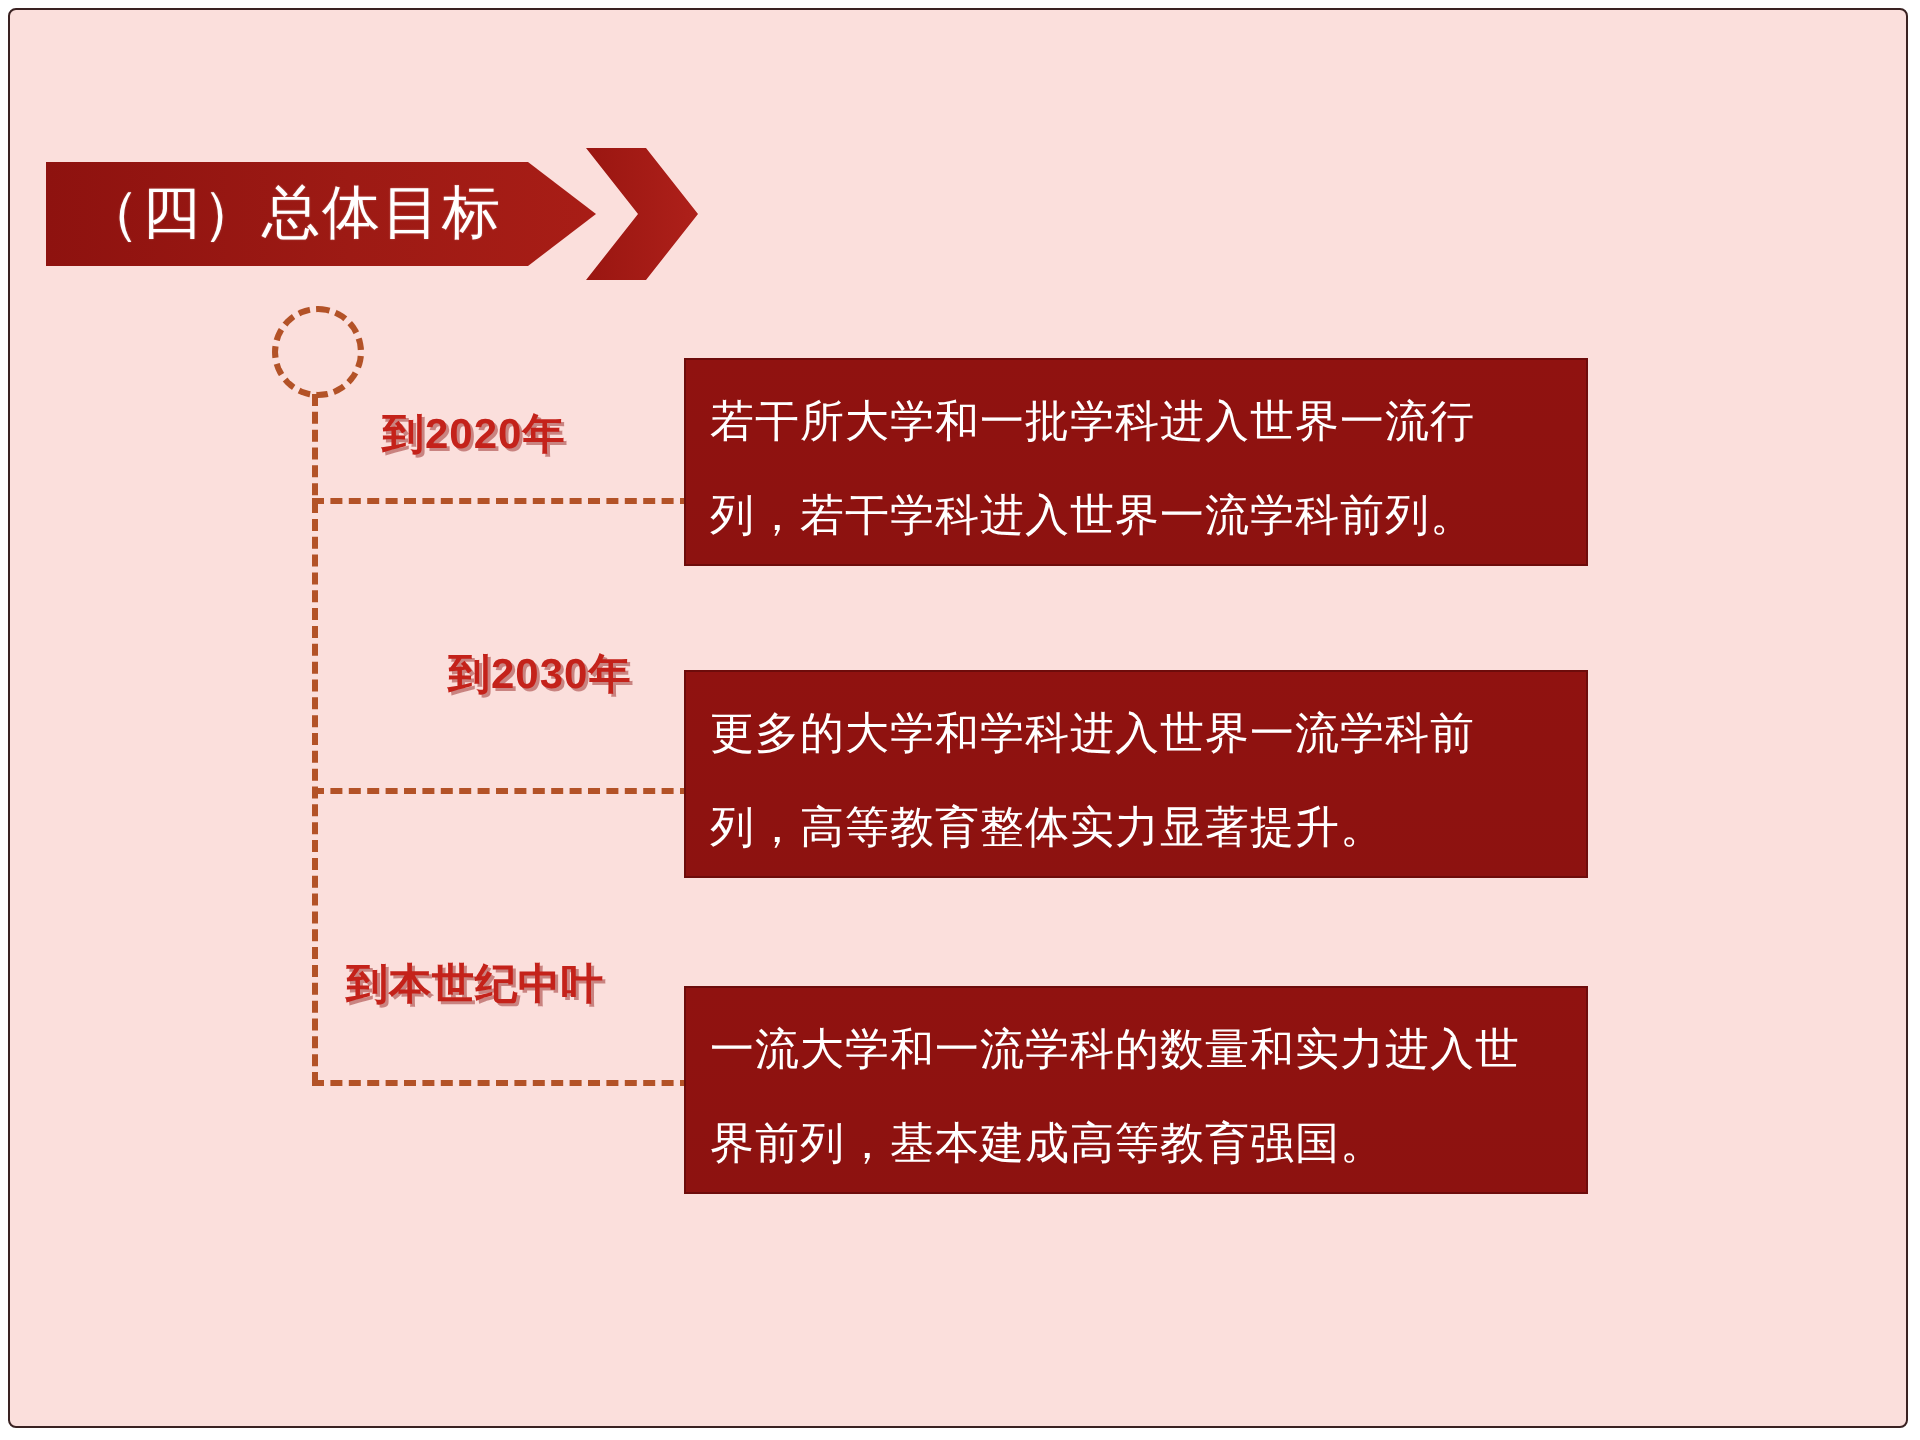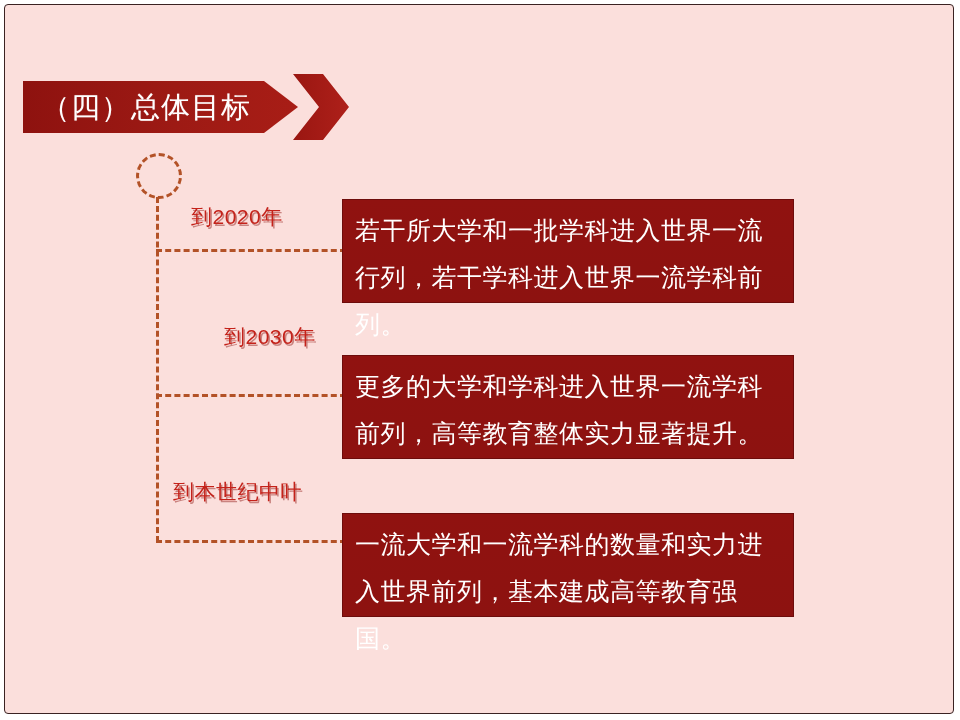--- a/index.html
+++ b/index.html
@@ -93,42 +93,41 @@
     border-top: 3px dashed #b35227;
   }
   #connector-1 { left: 151px; top: 244px; width: 190px; }
   #connector-2 { left: 151px; top: 389px; width: 190px; }
   #connector-3 { left: 151px; top: 535px; width: 190px; }
 
   
   .year-label {
     position: absolute;
     color: #c4221a;
-    font-weight: normal;
+    font-weight: bold;
     font-size: 21px;
     letter-spacing: 0.5px;
     white-space: nowrap;
     text-shadow: 1.5px 1.5px 0 rgba(140,20,16,.45);
   }
   #year-label-1 { left: 186px; top: 198px; }
   #year-label-2 { left: 186px; top: 318px; margin-left: 33px; }
   #year-label-3 { left: 168px; top: 473px; }
 
   
   .goal-box {
     position: absolute;
     background: linear-gradient(180deg, #901210 0%, #8d1210 100%);
     border: 1px solid #6d0c0b;
     box-sizing: border-box;
     color: #ffffff;
-    font-size: 25px;
+    font-size: 22px;
     line-height: 47px;
     letter-spacing: 0.5px;
     padding: 7px 14px 7px 12px;
-    margin-top: 20px;
   }
   #goal-box-1 { left: 337px; top: 174px; width: 452px; height: 104px; }
   #goal-box-2 { left: 337px; top: 330px; width: 452px; height: 104px; }
   #goal-box-3 { left: 337px; top: 488px; width: 452px; height: 104px; }
 </style>
 </head>
 <body>
 
 <div id="slide">
 

